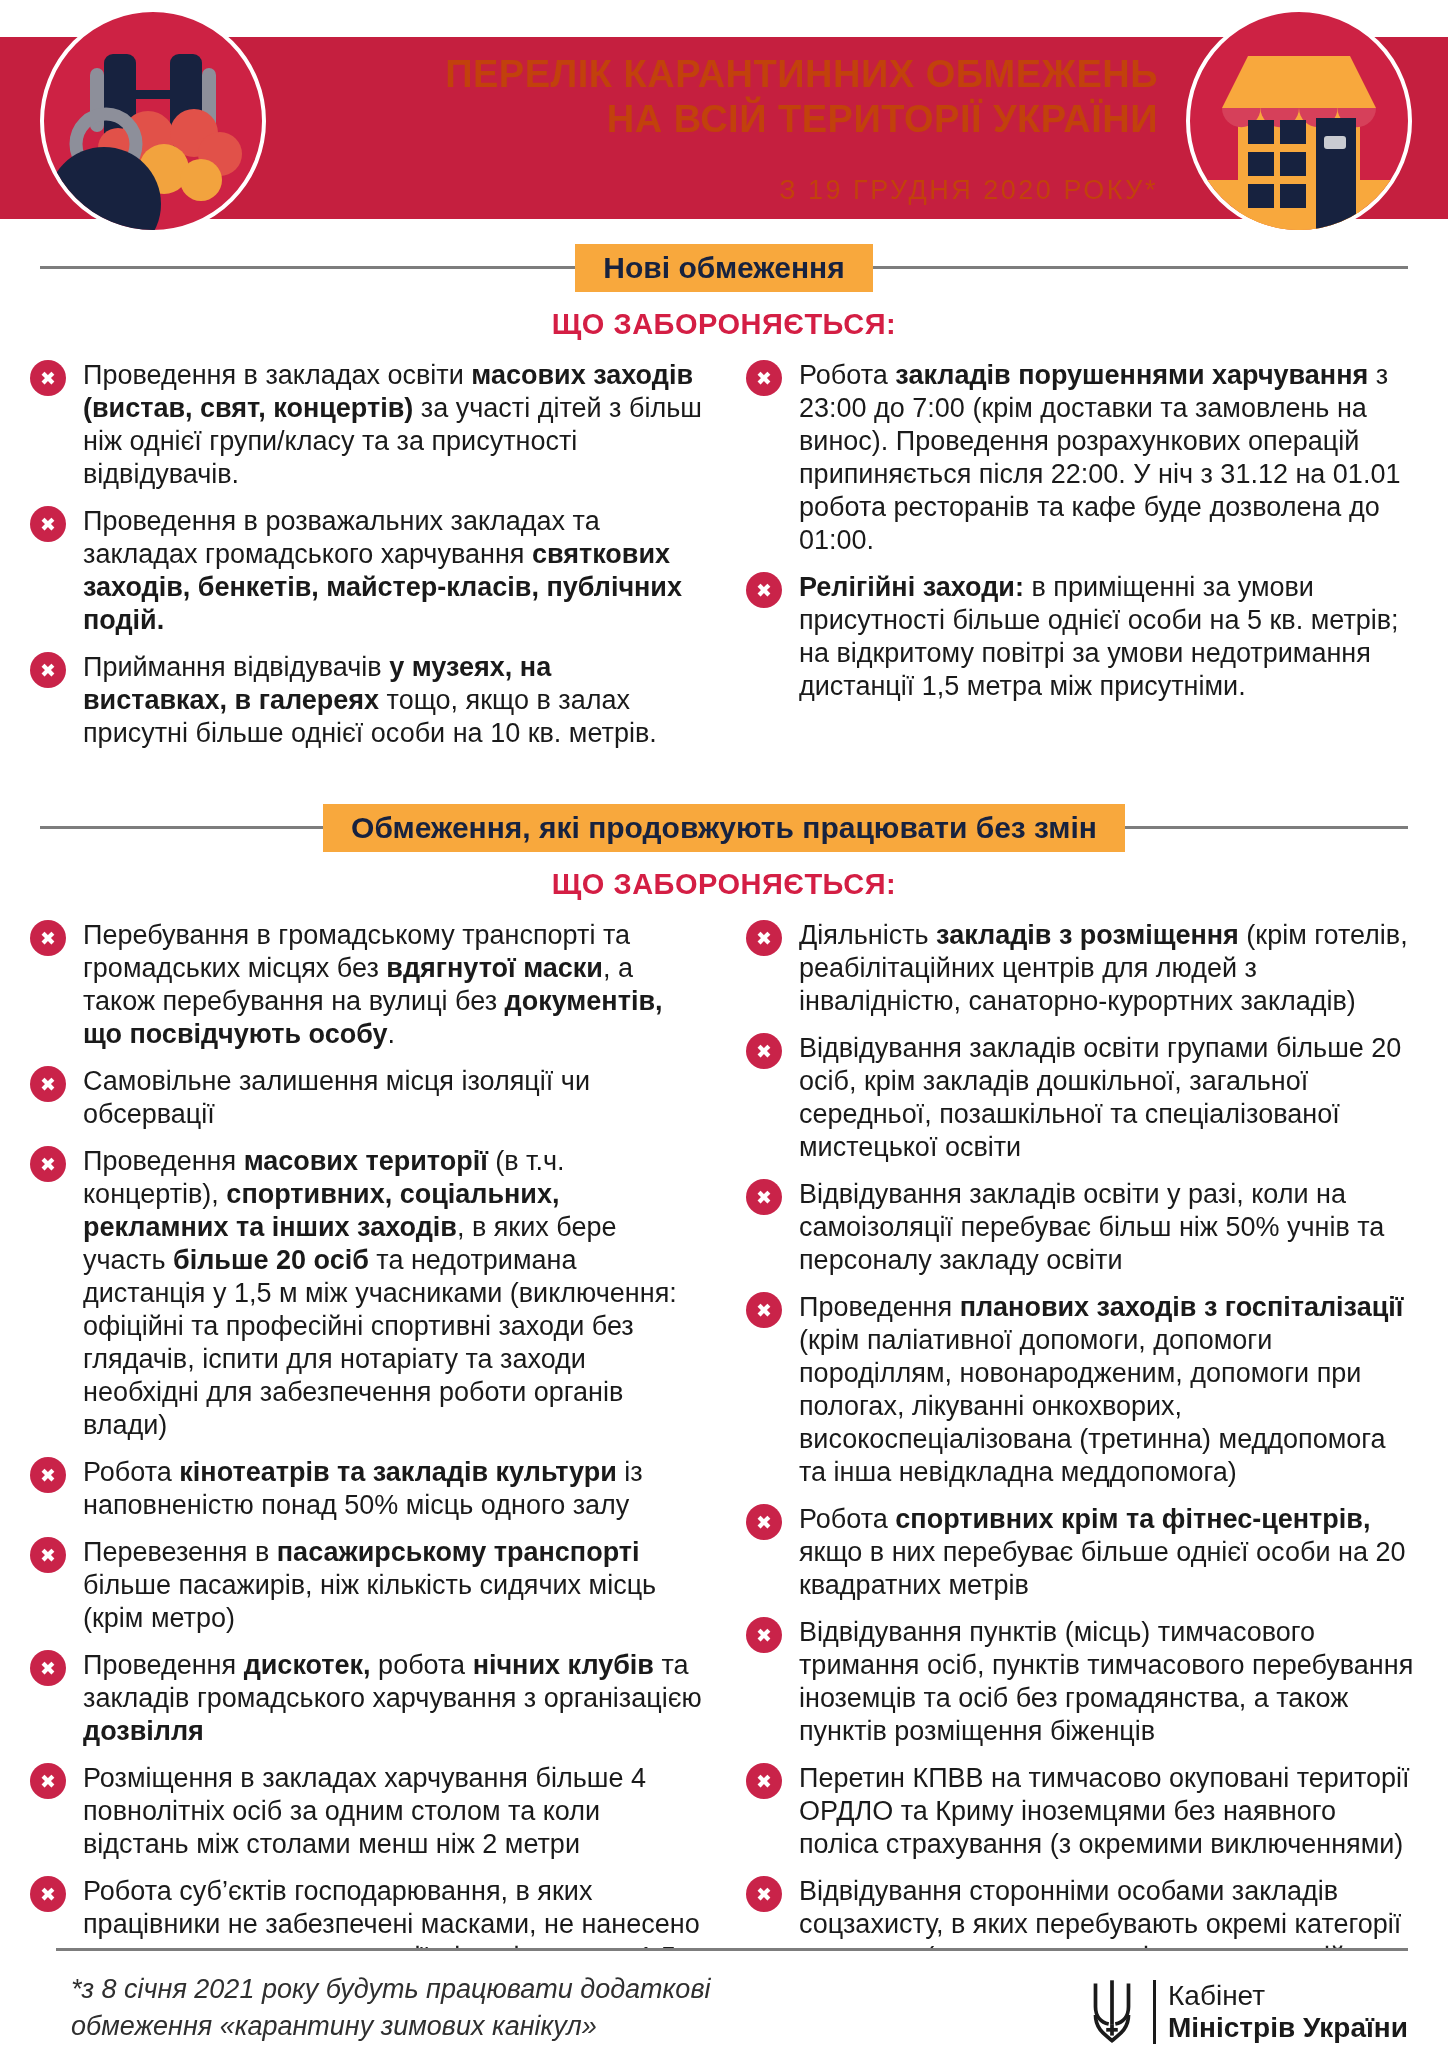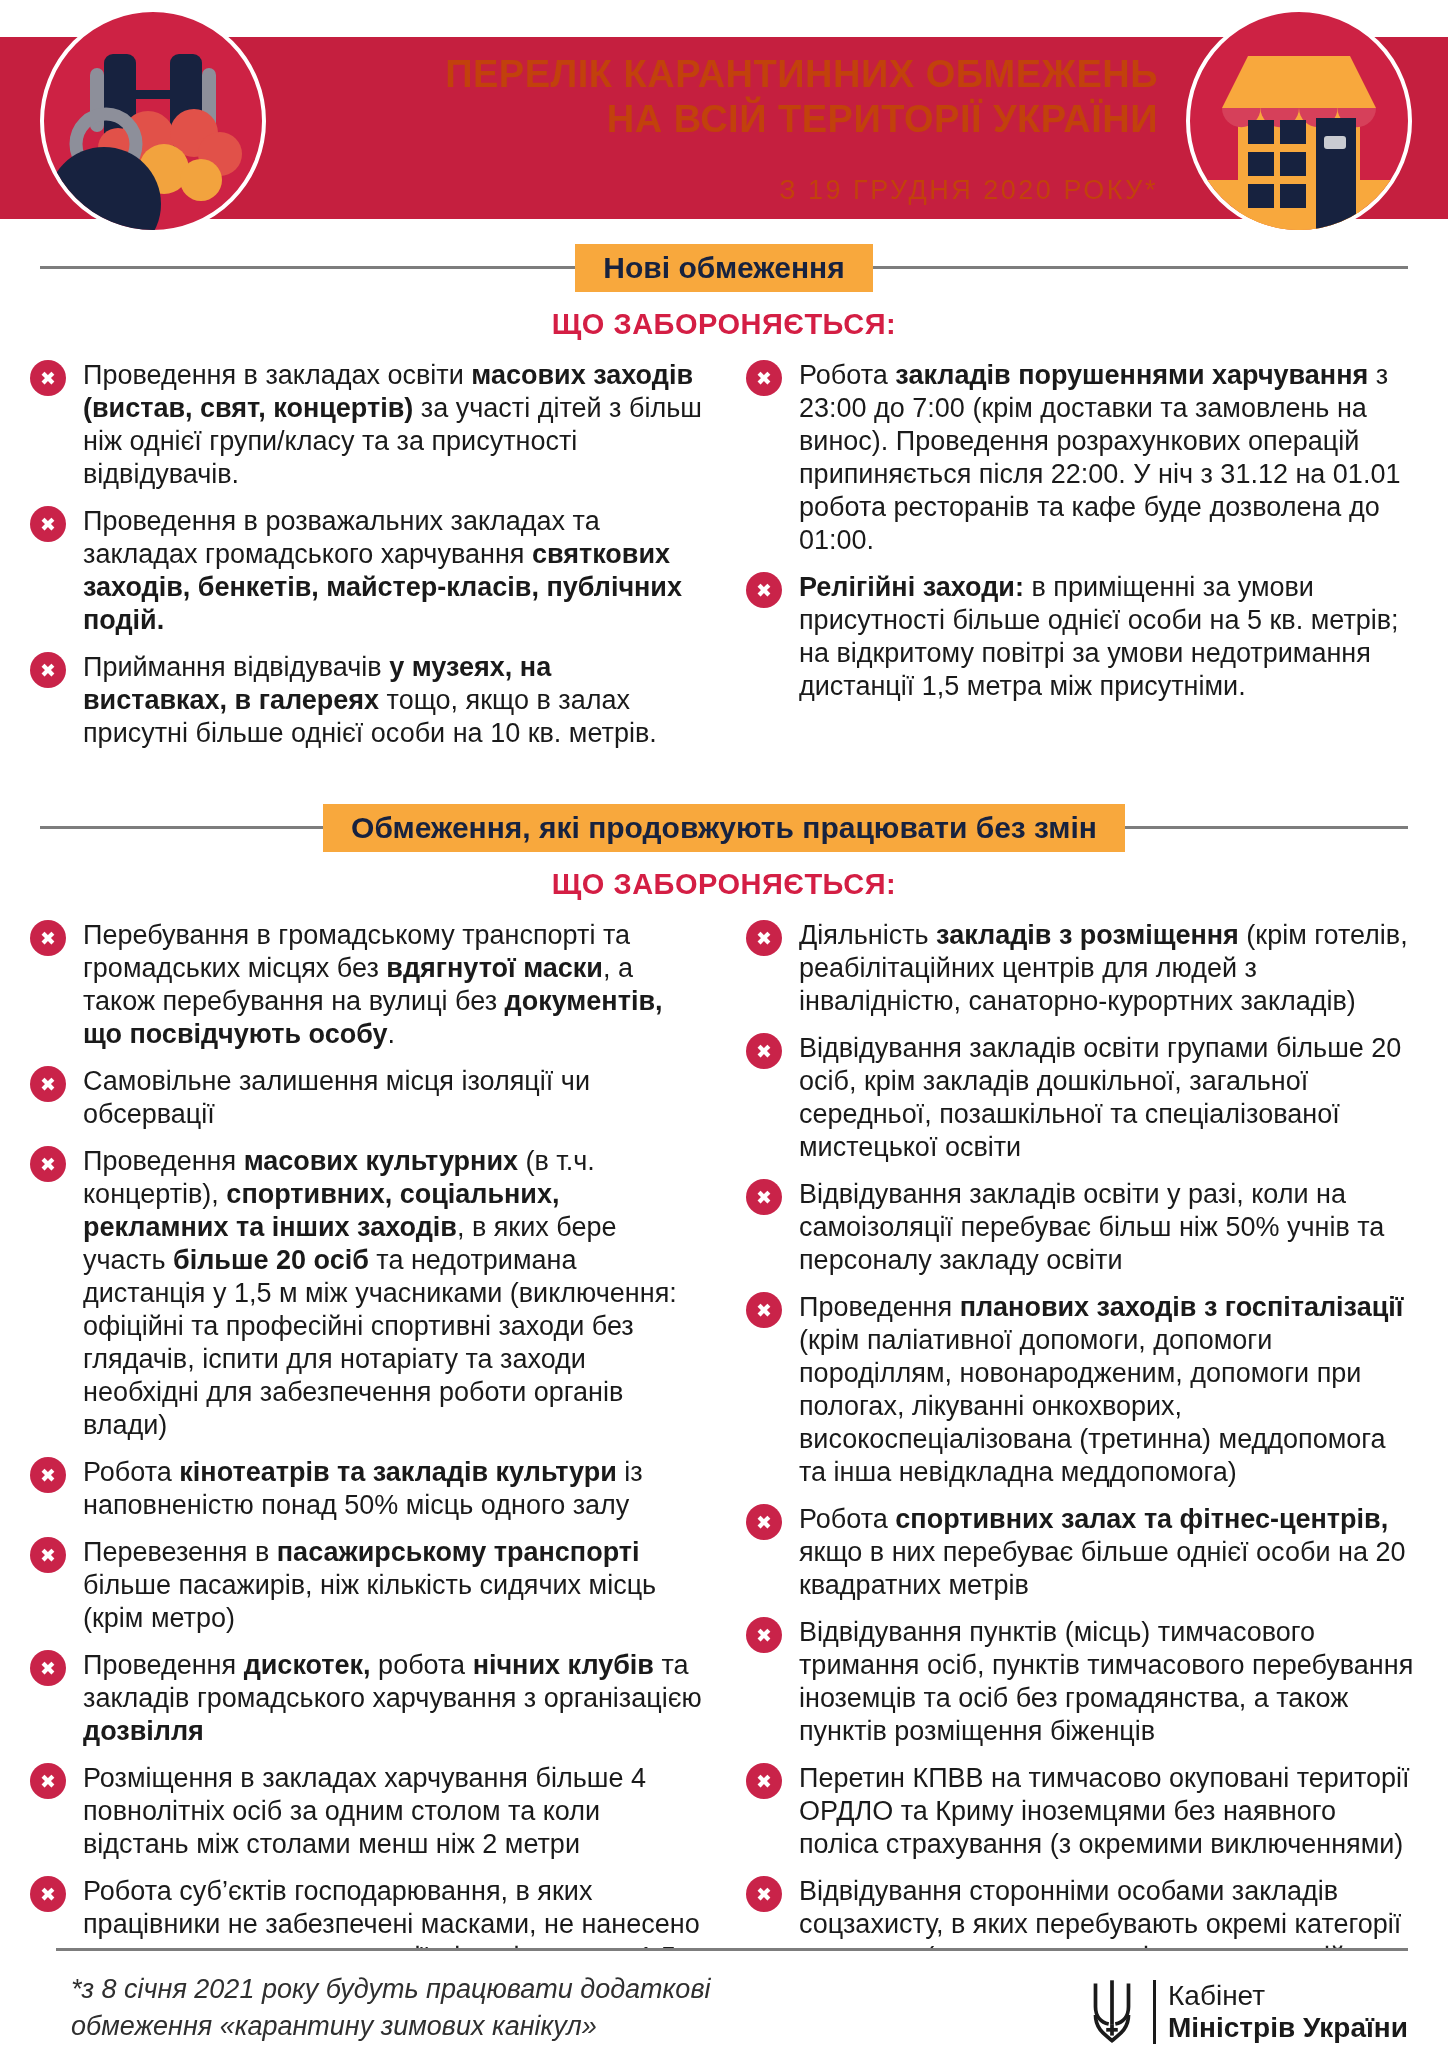--- a/index.html
+++ b/index.html
@@ -161,21 +161,21 @@
           <div class="item">
             <span class="x-icon">✖</span>
             <div class="item-text">Перебування в громадському транспорті та громадських місцях без <b>вдягнутої маски</b>, а також перебування на вулиці без <b>документів, що посвідчують особу</b>.</div>
           </div>
           <div class="item">
             <span class="x-icon">✖</span>
             <div class="item-text">Самовільне залишення місця ізоляції чи обсервації</div>
           </div>
           <div class="item">
             <span class="x-icon">✖</span>
-            <div class="item-text">Проведення <b>масових культурних</b> (в т.ч. концертів), <b>спортивних, соціальних, рекламних та інших заходів</b>, в яких бере участь <b>більше 20 осіб</b> та недотримана дистанція у 1,5 м між учасниками (виключення: офіційні та професійні спортивні заходи без глядачів, іспити для нотаріату та заходи необхідні для забезпечення роботи органів влади)</div>
+            <div class="item-text">Проведення <b>масових території</b> (в т.ч. концертів), <b>спортивних, соціальних, рекламних та інших заходів</b>, в яких бере участь <b>більше 20 осіб</b> та недотримана дистанція у 1,5 м між учасниками (виключення: офіційні та професійні спортивні заходи без глядачів, іспити для нотаріату та заходи необхідні для забезпечення роботи органів влади)</div>
           </div>
           <div class="item">
             <span class="x-icon">✖</span>
             <div class="item-text">Робота <b>кінотеатрів та закладів культури</b> із наповненістю понад 50% місць одного залу</div>
           </div>
           <div class="item">
             <span class="x-icon">✖</span>
             <div class="item-text">Перевезення в <b>пасажирському транспорті</b> більше пасажирів, ніж кількість сидячих місць (крім метро)</div>
           </div>
           <div class="item">
@@ -203,21 +203,21 @@
           <div class="item">
             <span class="x-icon">✖</span>
             <div class="item-text">Відвідування закладів освіти у разі, коли на самоізоляції перебуває більш ніж 50% учнів та персоналу закладу освіти</div>
           </div>
           <div class="item">
             <span class="x-icon">✖</span>
             <div class="item-text">Проведення <b>планових заходів з госпіталізації</b> (крім паліативної допомоги, допомоги породіллям, новонародженим, допомоги при пологах, лікуванні онкохворих, високоспеціалізована (третинна) меддопомога та інша невідкладна меддопомога)</div>
           </div>
           <div class="item">
             <span class="x-icon">✖</span>
-            <div class="item-text">Робота <b>спортивних залах та фітнес-центрів,</b> якщо в них перебуває більше однієї особи на 20 квадратних метрів</div>
+            <div class="item-text">Робота <b>спортивних крім та фітнес-центрів,</b> якщо в них перебуває більше однієї особи на 20 квадратних метрів</div>
           </div>
           <div class="item">
             <span class="x-icon">✖</span>
             <div class="item-text">Відвідування пунктів (місць) тимчасового тримання осіб, пунктів тимчасового перебування іноземців та осіб без громадянства, а також пунктів розміщення біженців</div>
           </div>
           <div class="item">
             <span class="x-icon">✖</span>
             <div class="item-text">Перетин КПВВ на тимчасово окуповані території ОРДЛО та Криму іноземцями без наявного поліса страхування (з окремими виключеннями)</div>
           </div>
           <div class="item">

